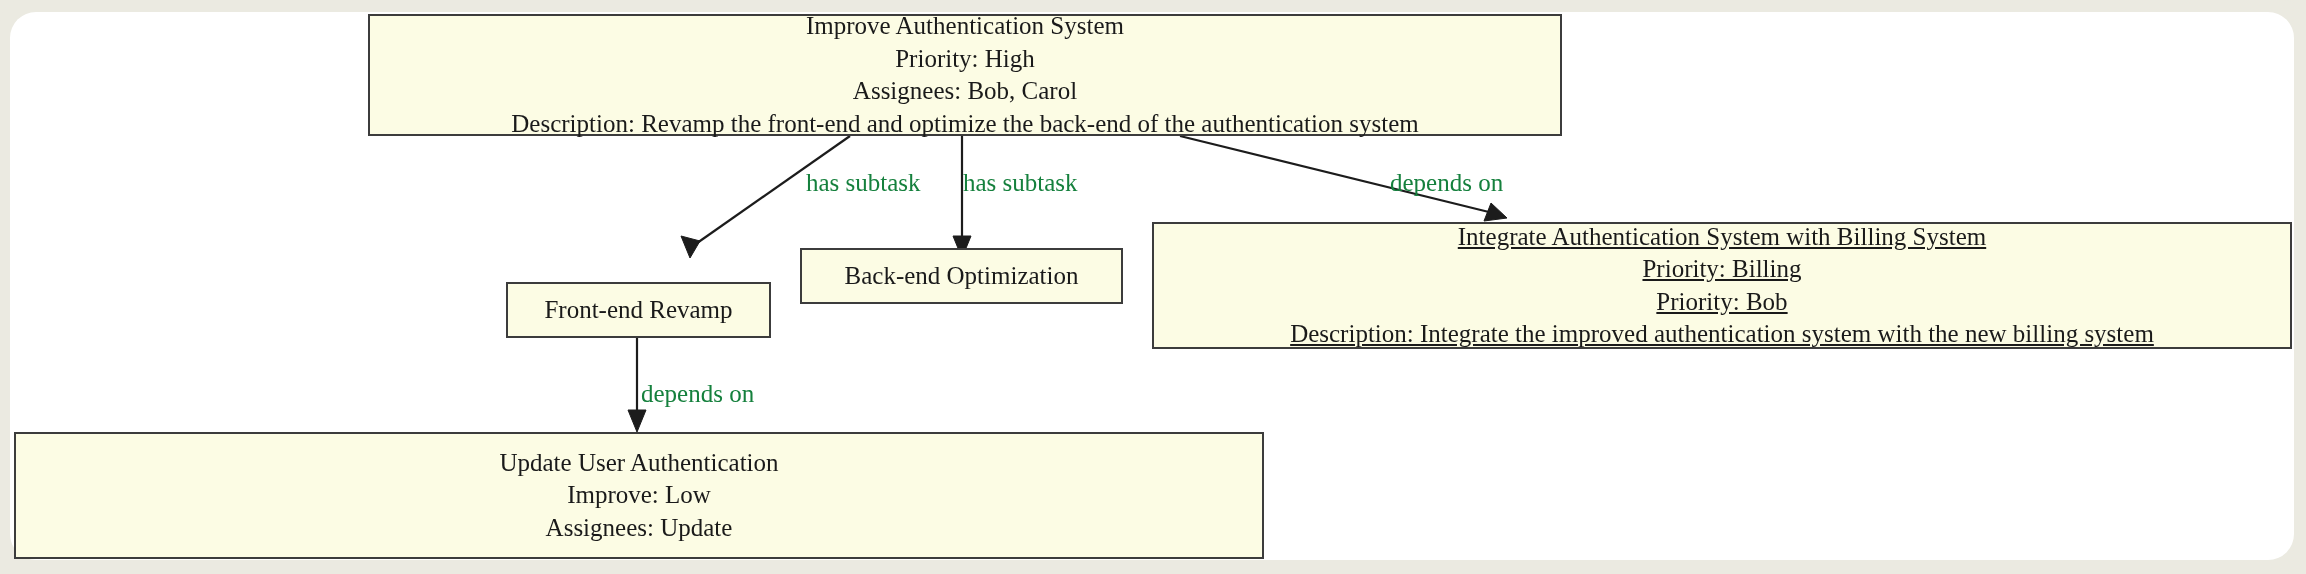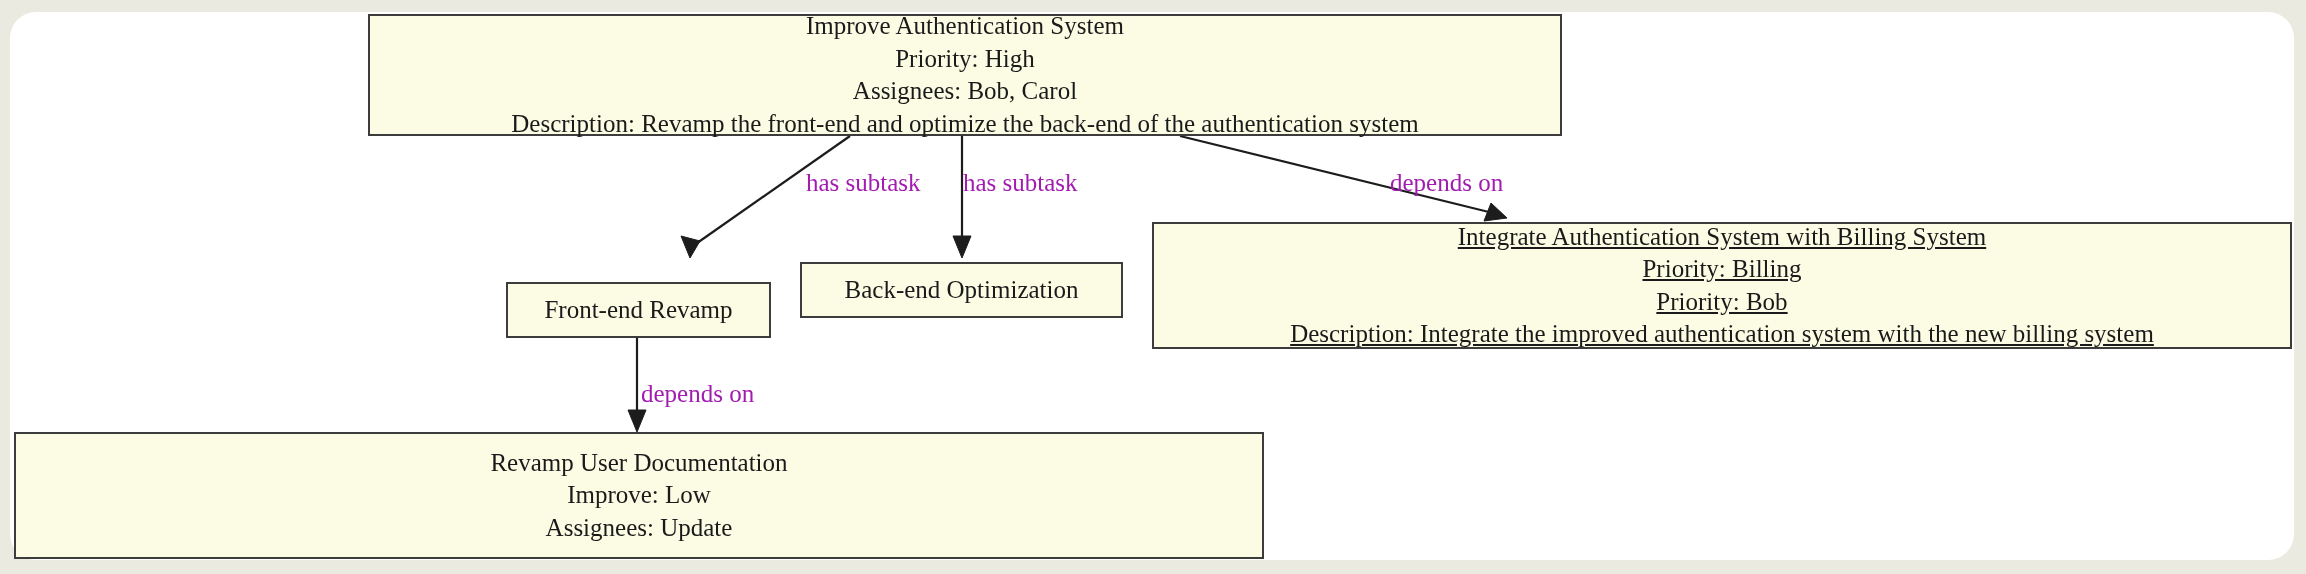--- a/index.html
+++ b/index.html
@@ -47,21 +47,21 @@
     color: #1a1a1a;
     line-height: 1.30;
     font-size: 25px;
     text-align: center;
     white-space: nowrap;
   }
   .node .line { display: block; }
   .edge-label {
     position: absolute;
     font-size: 25px;
-    color: #a21caf;
+    color: #15803d;
     white-space: nowrap;
     line-height: 1;
   }
   svg.edges {
     position: absolute;
     left: 0;
     top: 0;
     width: 2306px;
     height: 574px;
     overflow: visible;
@@ -105,33 +105,33 @@
       <span class="line">Improve Authentication System</span>
       <span class="line">Priority: High</span>
       <span class="line">Assignees: Bob, Carol</span>
       <span class="line">Description: Revamp the front-end and optimize the back-end of the authentication system</span>
     </div>
 
     <div class="node" style="left:506px; top:258px; width:265px; height:56px;margin-top:24px;">
       <span class="line">Front-end Revamp</span>
     </div>
 
-    <div class="node" style="left:800px; top:262px; width:323px; height:56px;">
+    <div class="node" style="left:800px; top:248px; width:323px; height:56px;">
       <span class="line">Back-end Optimization</span>
     </div>
 
     <div class="node" style="left:1152px; top:222px; width:1140px; height:127px;text-decoration:underline;">
       <span class="line">Integrate Authentication System with Billing System</span>
       <span class="line">Priority: Billing</span>
       <span class="line">Priority: Bob</span>
       <span class="line">Description: Integrate the improved authentication system with the new billing system</span>
     </div>
 
     <div class="node" style="left:14px; top:432px; width:1250px; height:127px;">
-      <span class="line">Revamp User Documentation</span>
+      <span class="line">Update User Authentication</span>
       <span class="line">Improve: Low</span>
       <span class="line">Assignees: Update</span>
     </div>
 
     <div class="edge-label" style="left:806px; top:170px;">has subtask</div>
     <div class="edge-label" style="left:963px; top:170px;">has subtask</div>
     <div class="edge-label" style="left:1390px; top:170px;">depends on</div>
     <div class="edge-label" style="left:641px; top:381px;">depends on</div>
 
   </div>

